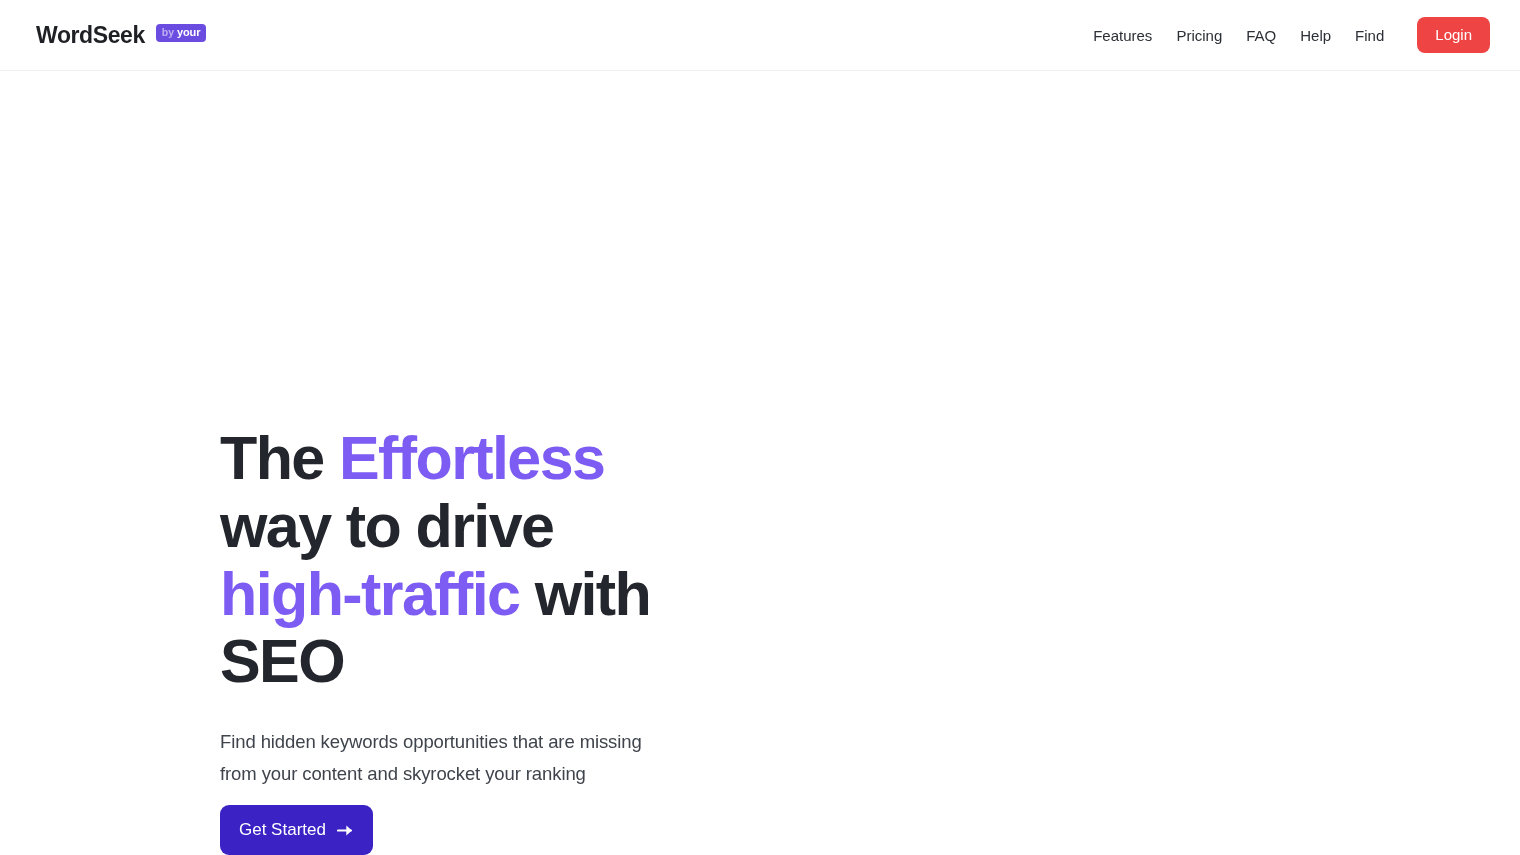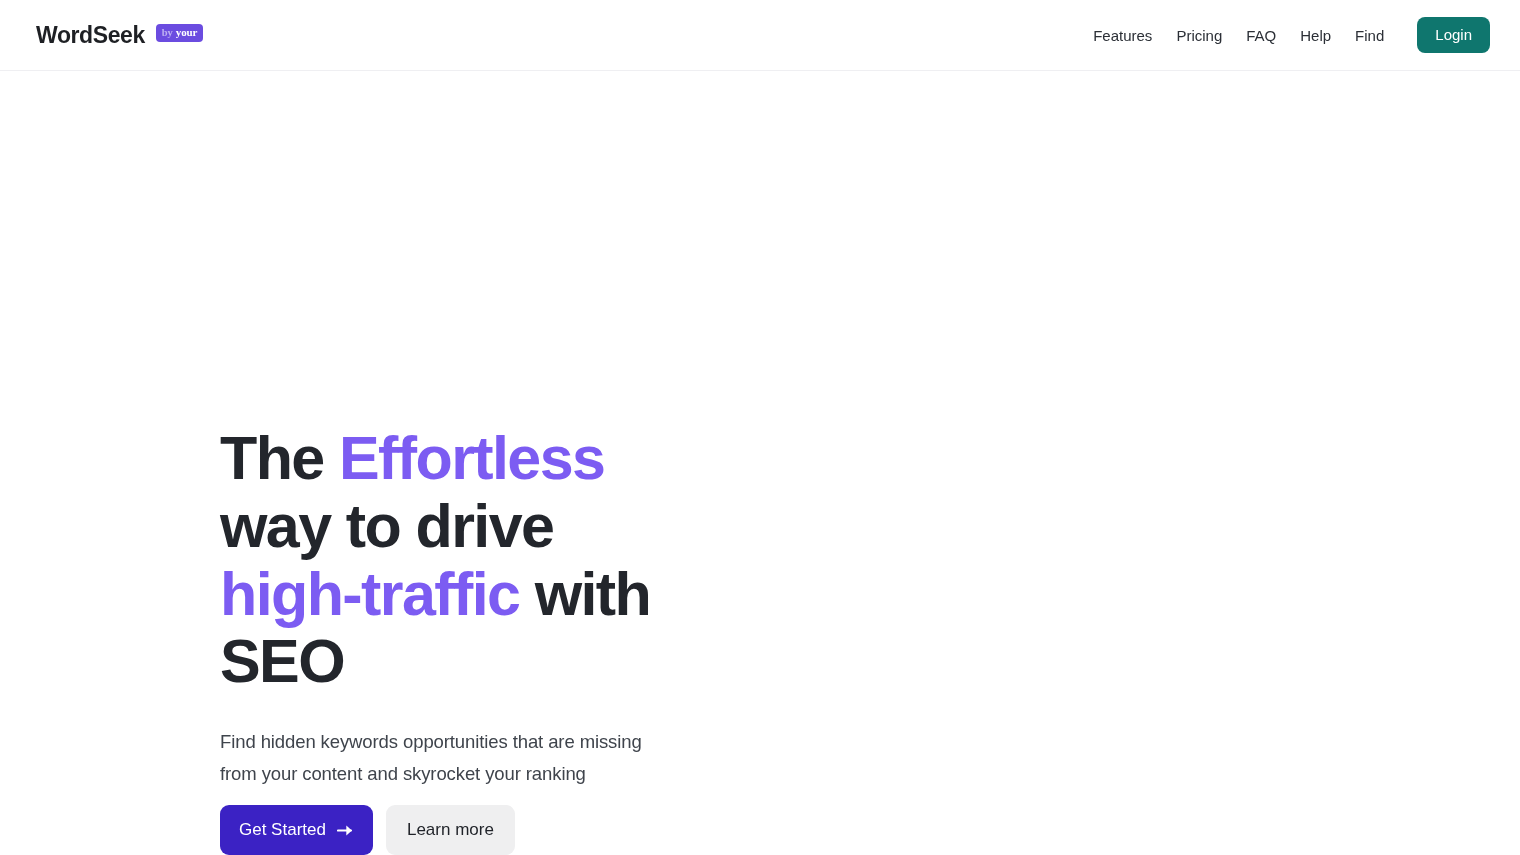--- a/index.html
+++ b/index.html
@@ -44,21 +44,20 @@
   }
 
   .brand-badge {
     background: #6b4ce0;
     border-radius: 4px;
     padding: 3px 6px 4px 6px;
     display: flex;
     align-items: baseline;
     gap: 3px;
     line-height: 1;
-    font-family: Liberation Serif, serif;
   }
 
   .badge-by {
     font-size: 10.5px;
     font-weight: bold;
     color: rgba(255,255,255,0.55);
     letter-spacing: -0.1px;
   }
 
   .badge-name {
@@ -79,21 +78,21 @@
     font-size: 15px;
     color: #2b2f36;
     text-decoration: none;
     padding: 8px 12px;
     white-space: nowrap;
     line-height: 1;
   }
 
   .login-button {
     margin-left: 21px;
-    background: #0f766e;
+    background: #ef4444;
     color: #ffffff;
     font-size: 15px;
     border: none;
     border-radius: 8px;
     padding: 10px 18px 11px 18px;
     cursor: pointer;
     font-family: inherit;
     line-height: 1;
   }
 
@@ -203,17 +202,16 @@
       <button class="btn btn-primary">
         <span>Get Started</span>
         <span class="arrow-icon">
           <svg width="17" height="15" viewBox="0 0 17 15" fill="none" aria-hidden="true">
             <path d="M1 7.5H14" stroke="#ffffff" stroke-width="2.1" stroke-linecap="round"></path>
             <path d="M9.3 2.4L14.9 7.5L9.3 12.6Z" fill="#ffffff"></path>
           </svg>
         </span>
       </button>
 
-      <button class="btn btn-secondary">Learn more</button>
 
     </div>
   </div>
 </main>
 
 </body></html>

